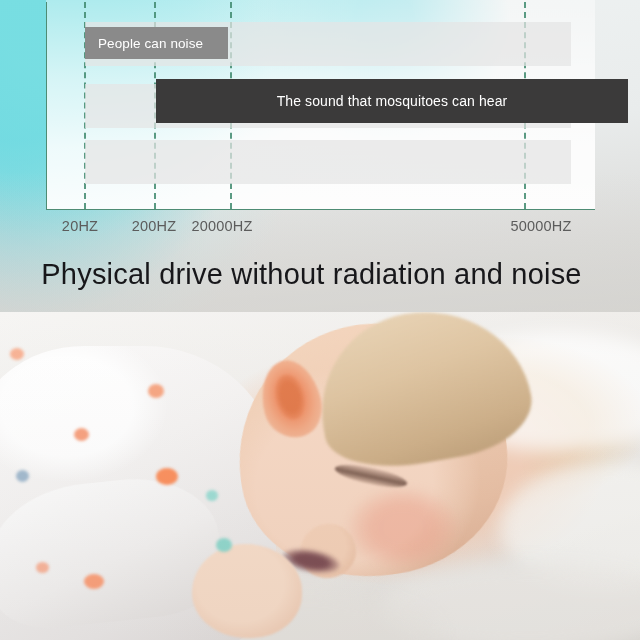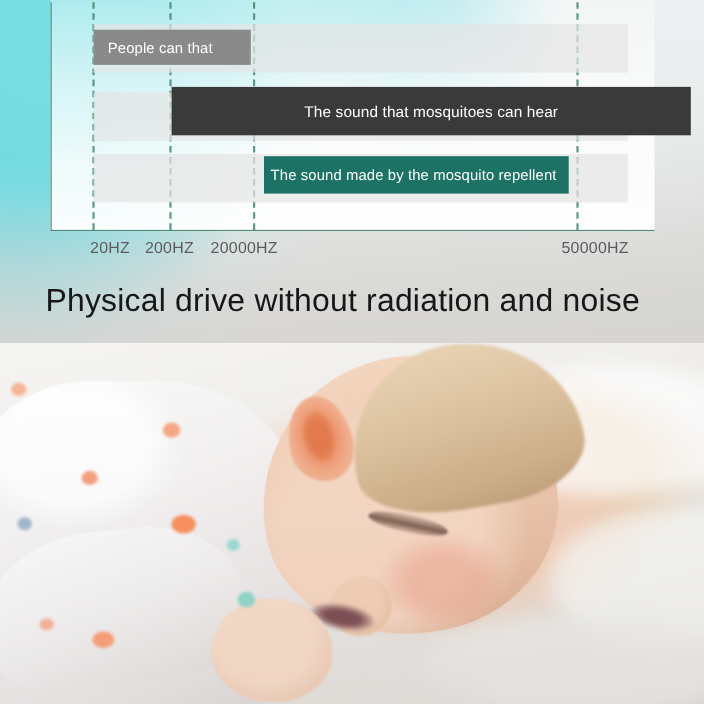--- a/index.html
+++ b/index.html
@@ -209,32 +209,29 @@
   <div class="gridline" style="left:84px"></div>
   <div class="gridline" style="left:154px"></div>
   <div class="gridline" style="left:230px"></div>
   <div class="gridline" style="left:524px"></div>
 
   <div class="track t1"></div>
   <div class="track t2"></div>
   <div class="track t3"></div>
 
   <div class="bar b1">
-    <span class="bar-label">People can that</span>
+    <span class="bar-label">People can noise</span>
   </div>
 
   <div class="bar b2">
     <span class="bar-label">The sound that mosquitoes can hear</span>
   </div>
 
-  <div class="bar b3">
-    <span class="bar-label">The sound made by the mosquito repellent</span>
-  </div>
-
-  <div class="tick-label" style="left:100px">20HZ</div>
+
+  <div class="tick-label" style="left:80px">20HZ</div>
   <div class="tick-label" style="left:154px">200HZ</div>
   <div class="tick-label" style="left:222px">20000HZ</div>
   <div class="tick-label" style="left:541px">50000HZ</div>
 
   <div class="headline">Physical drive without radiation and noise</div>
 
   <div class="photo">
     <div class="sheet-fold f1"></div>
     <div class="sheet-fold f2"></div>
     <div class="sheet-fold f3"></div>

